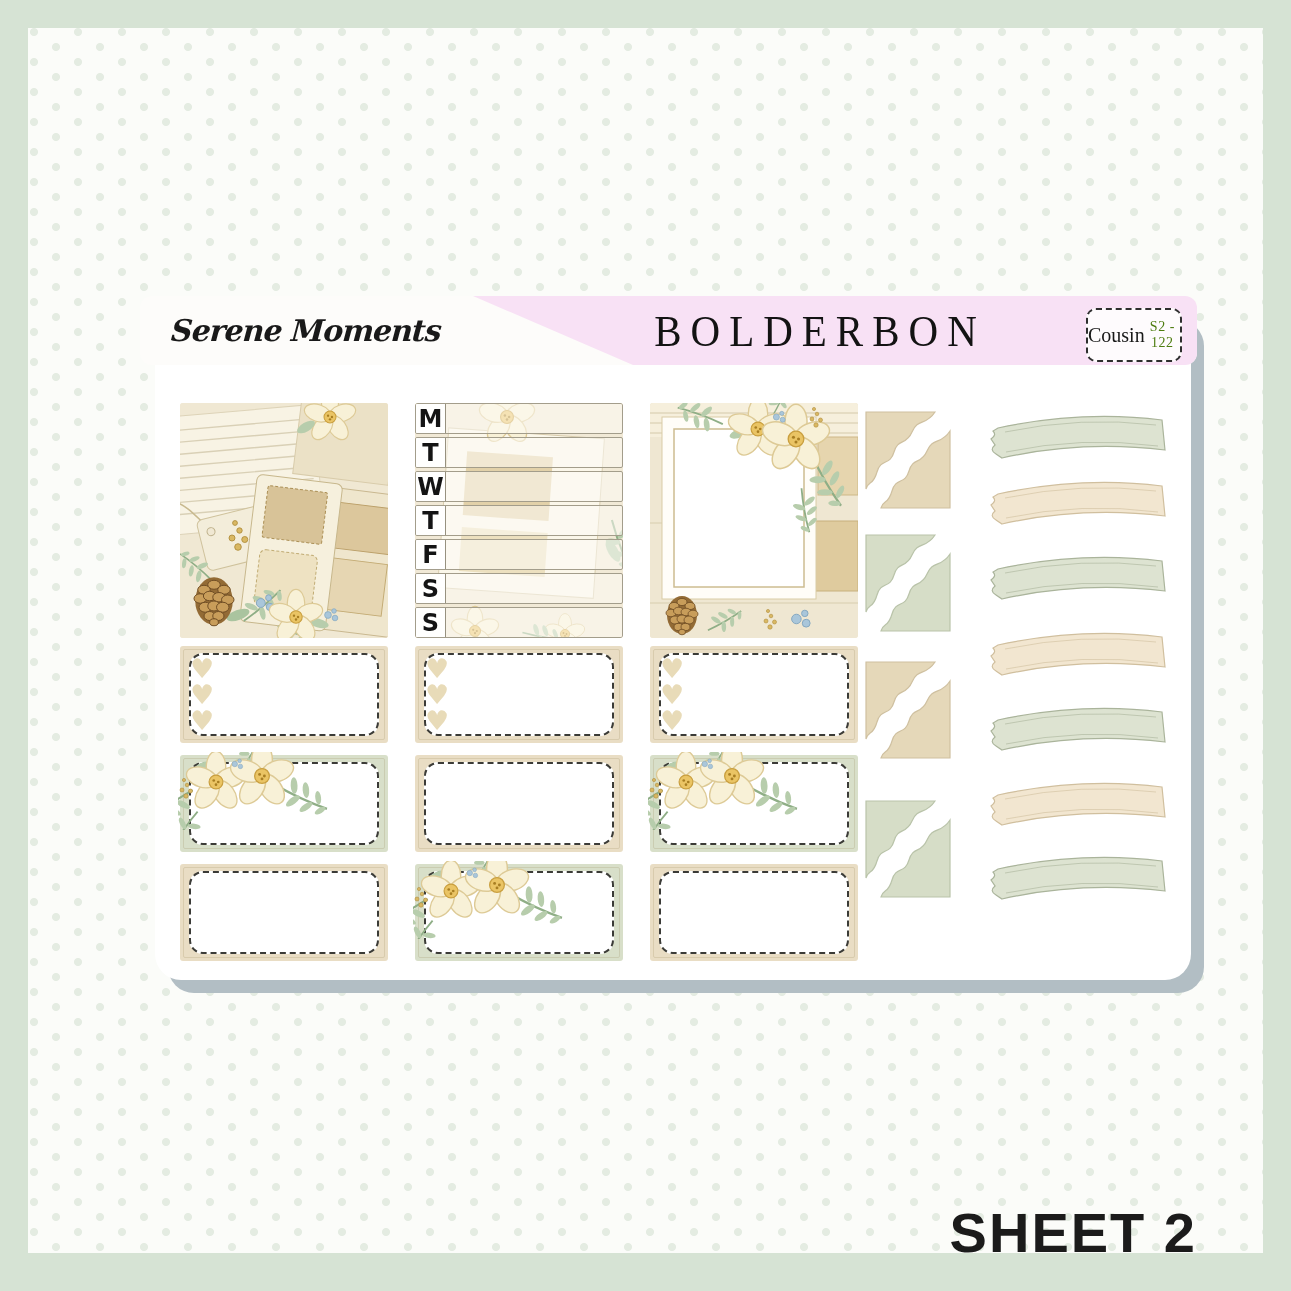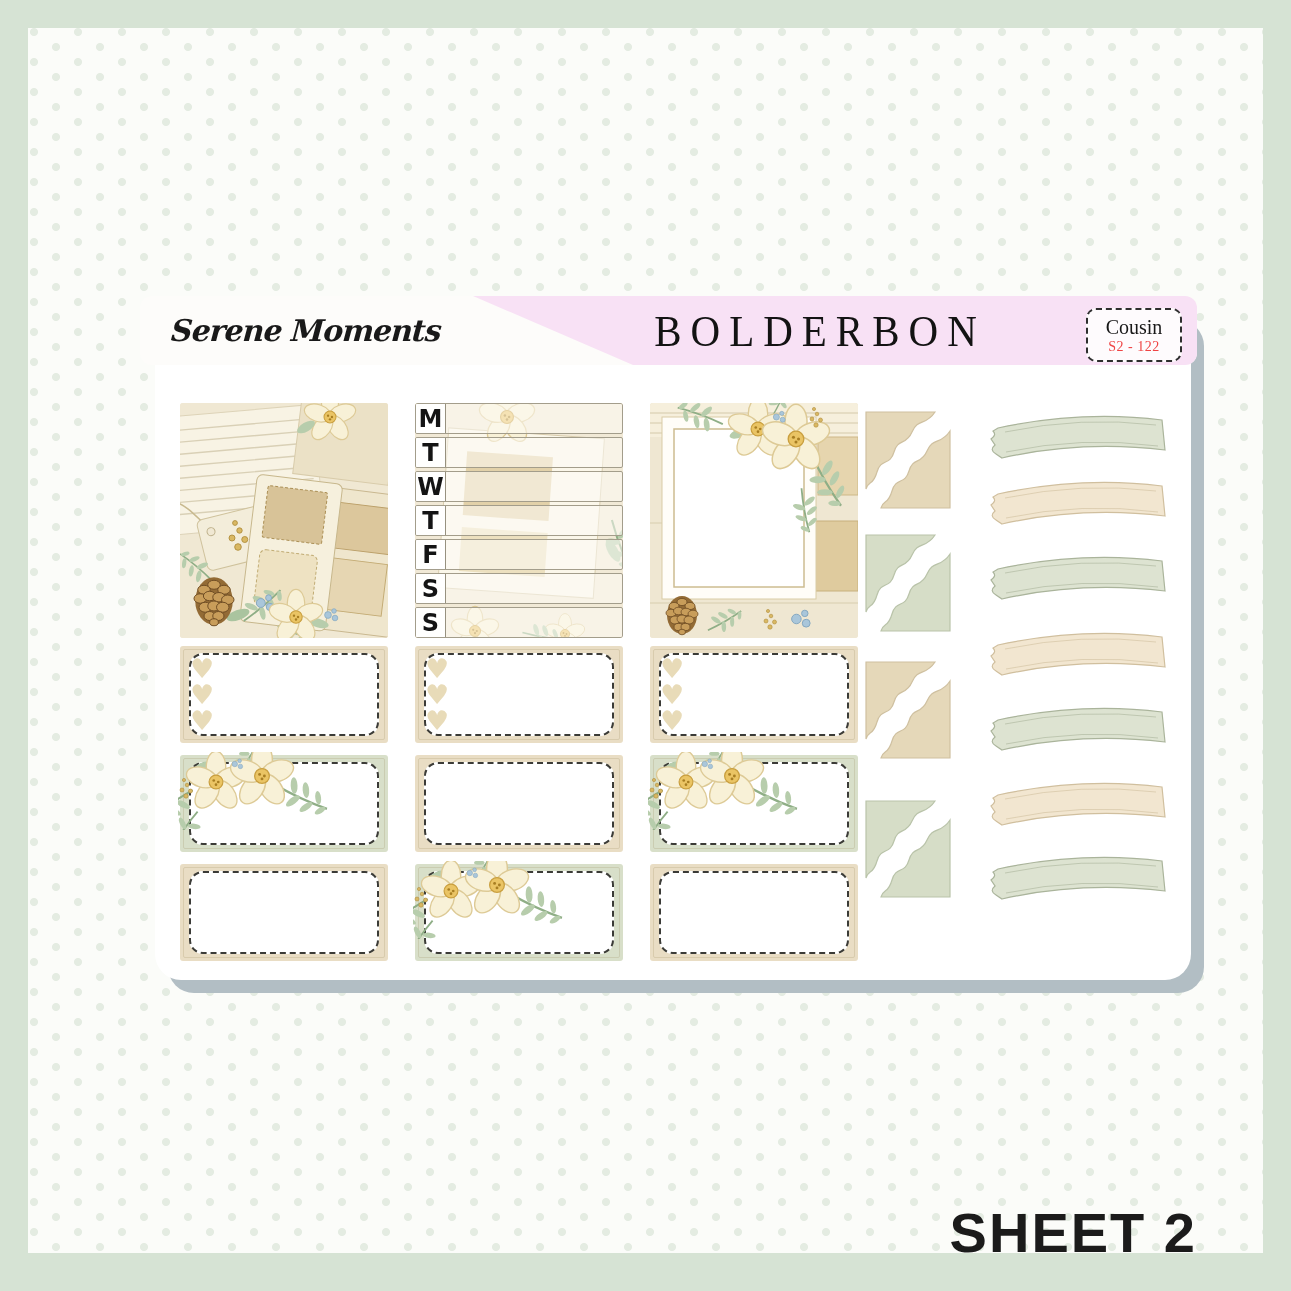--- a/index.html
+++ b/index.html
@@ -13,23 +13,23 @@
   
   #band{position:absolute;left:112px;top:268px;width:1057px;height:69px;background:#fdfcfa;
     border-radius:12px;overflow:hidden;z-index:3;}
   #band-pink{position:absolute;inset:0;clip-path:polygon(333px 0,100% 0,100% 100%,493px 100%);}
   .band-text{position:absolute;top:0;height:69px;display:flex;align-items:center;justify-content:center;}
   #collection-title{left:16px;width:300px;font-family:"DejaVu Serif",serif;font-style:italic;font-weight:700;
     font-size:30px;color:#191919;letter-spacing:-1px;transform:skewX(-4deg);}
   #brand{left:500px;width:360px;font-family:"Liberation Serif",serif;font-size:41px;letter-spacing:9px;
     color:#131313;transform:scaleY(1.06);font-weight:400;}
   #size-tag{position:absolute;left:946px;top:12px;width:92px;height:50px;background:#fefbfd;
-    border:2px dashed #2e2e2e;border-radius:10px;display:flex;flex-direction:column;align-items:center;justify-content:center;}
+    border:2px dashed #2e2e2e;border-radius:10px;display:flex;flex-direction:row;align-items:center;justify-content:center;}
   #size-tag .l1{font-family:"Liberation Serif",serif;font-size:20px;color:#181818;line-height:24px;}
-  #size-tag .l2{font-family:"Liberation Serif",serif;font-size:14px;color:#ef4444;line-height:16px;letter-spacing:.5px;}
+  #size-tag .l2{font-family:"Liberation Serif",serif;font-size:14px;color:#4d7c0f;line-height:16px;letter-spacing:.5px;text-align:center;}
   
   .fullbox{position:absolute;top:96px;width:208px;height:235px;border-radius:3px;overflow:hidden;background:#f0e8d3;}
   .fullbox svg.art{position:absolute;inset:0;width:100%;height:100%;}
   #fullbox-1{left:25px;} #fullbox-2{left:260px;} #fullbox-3{left:495px;}
   #weekday-overlay{position:absolute;inset:0;display:flex;flex-direction:column;gap:3px;}
   .day-strip{flex:1;display:flex;background:rgba(253,251,245,.55);border:1px solid #a39d8b;border-radius:2px;overflow:hidden;}
   .day-tab{width:29px;background:rgba(255,255,255,.95);border-right:1px solid #97917f;
     font-family:"DejaVu Sans",sans-serif;font-weight:800;font-size:24px;color:#141414;
     display:flex;align-items:center;justify-content:center;}
   

